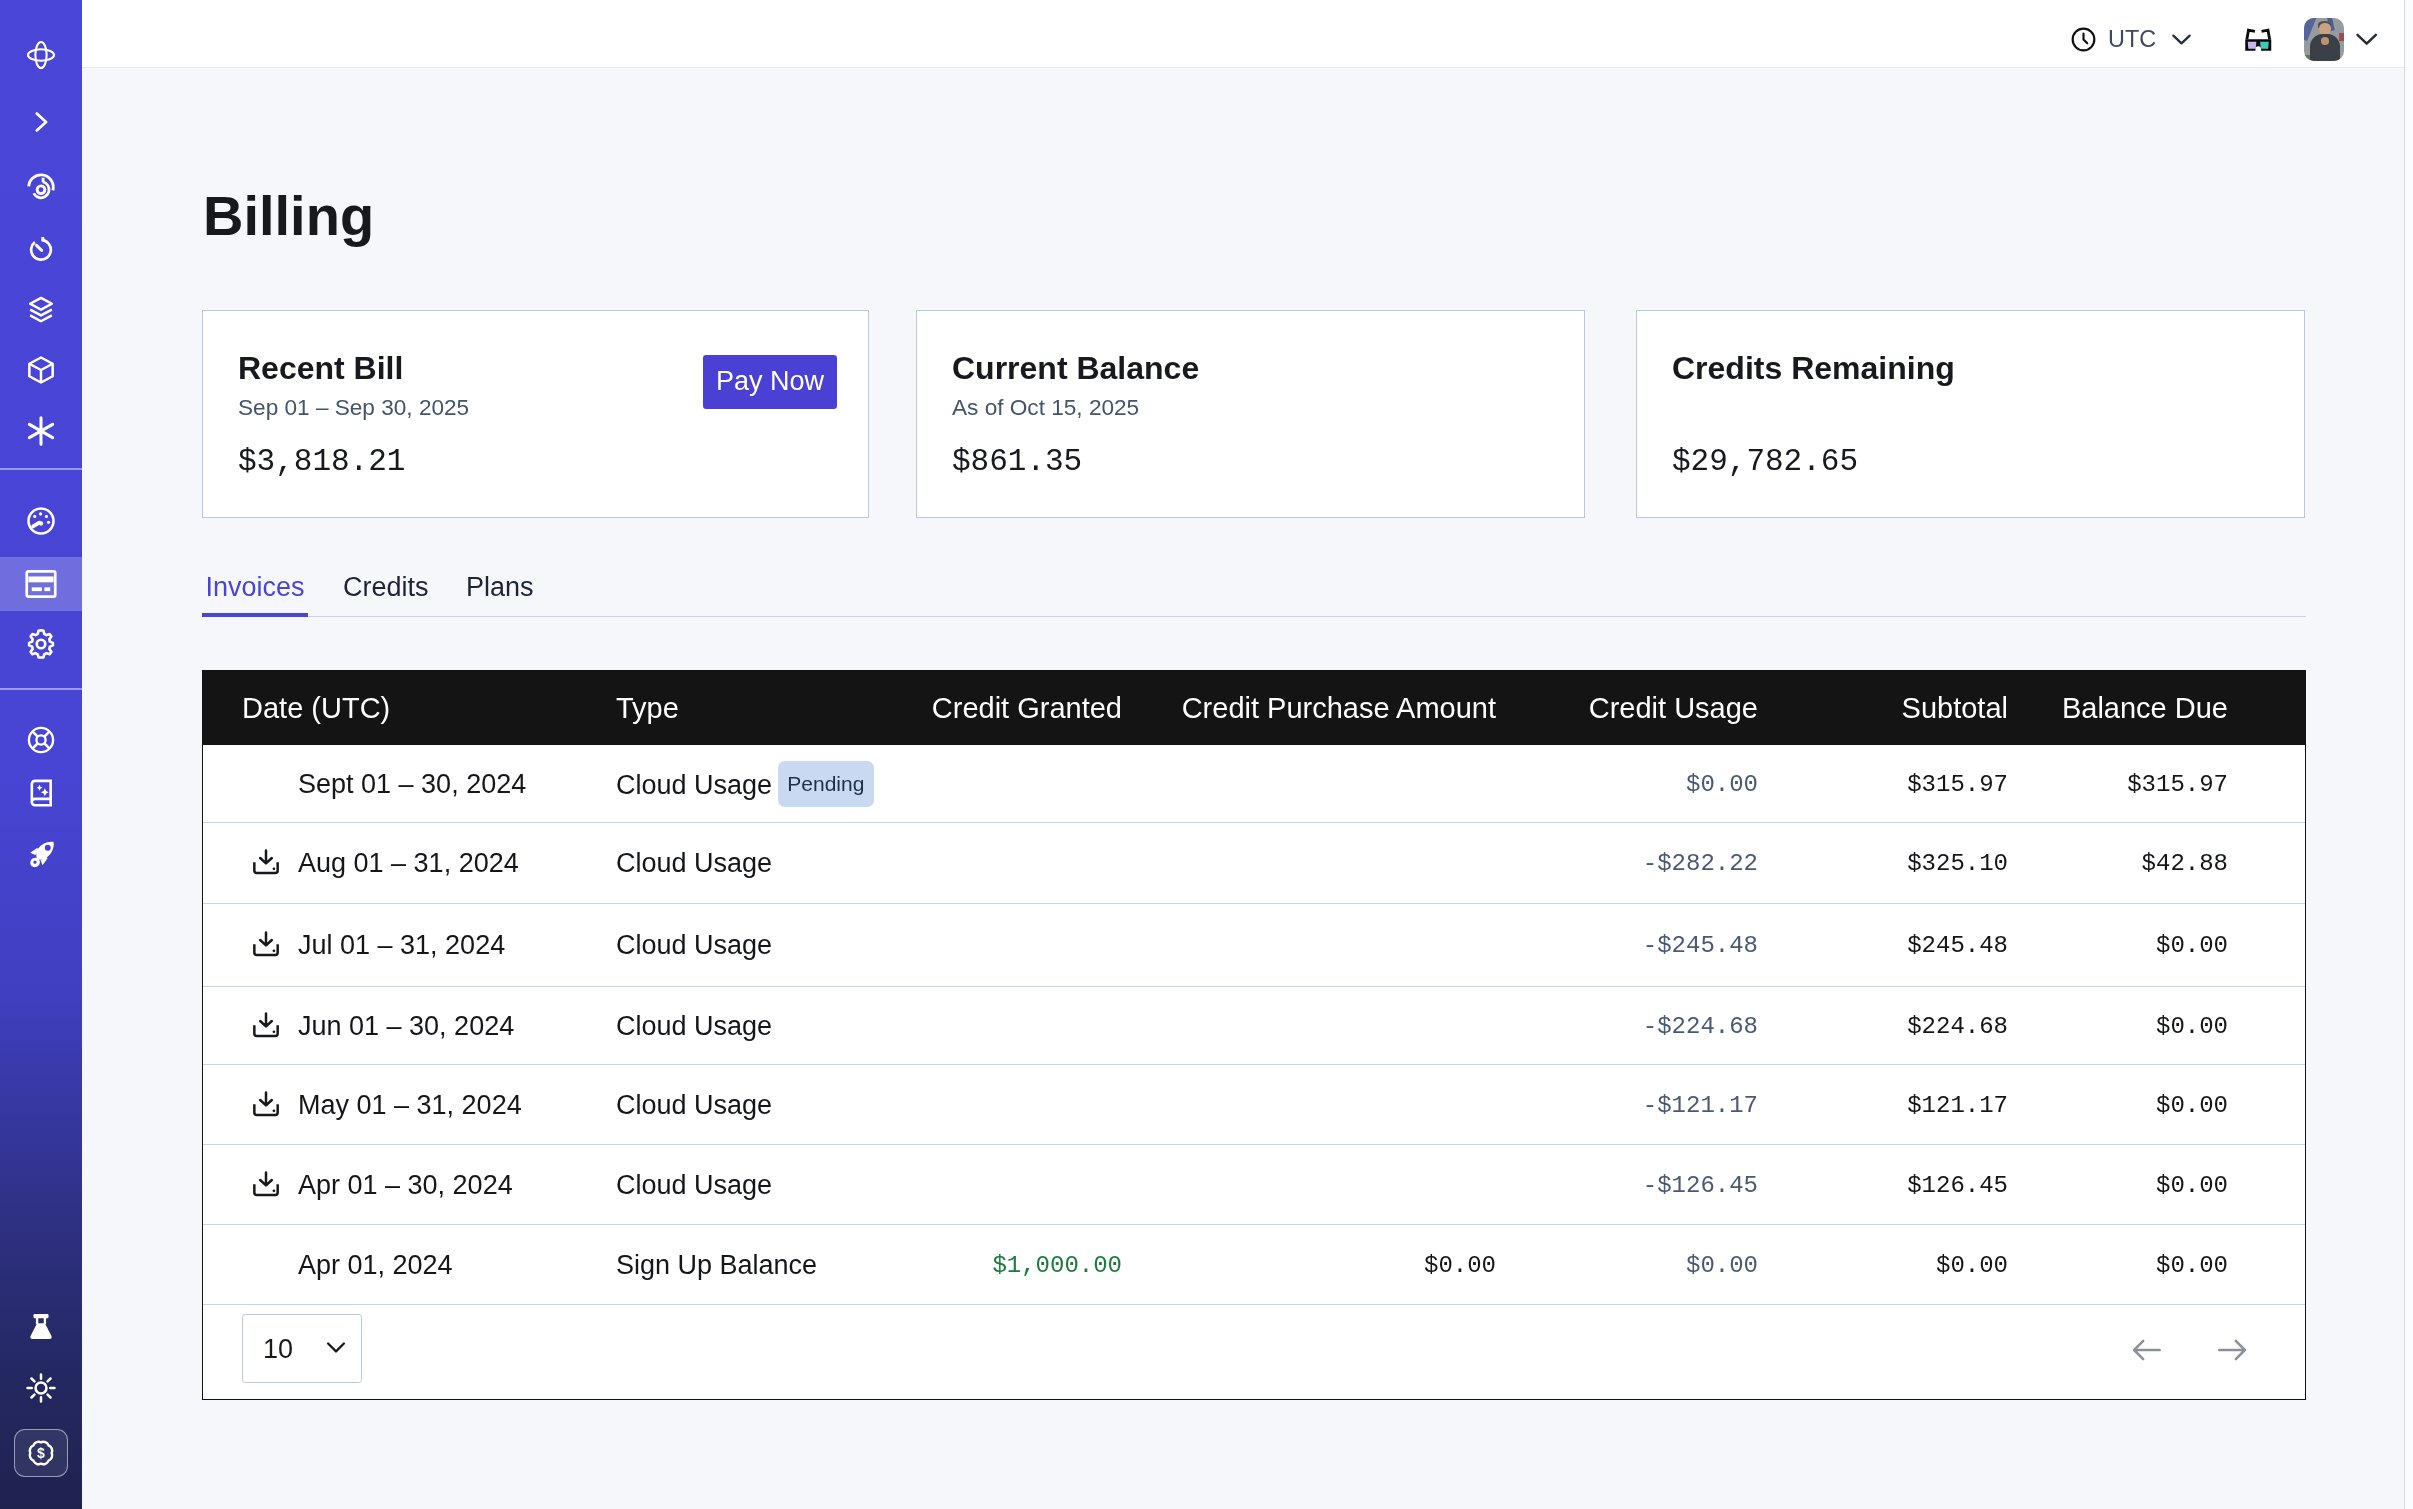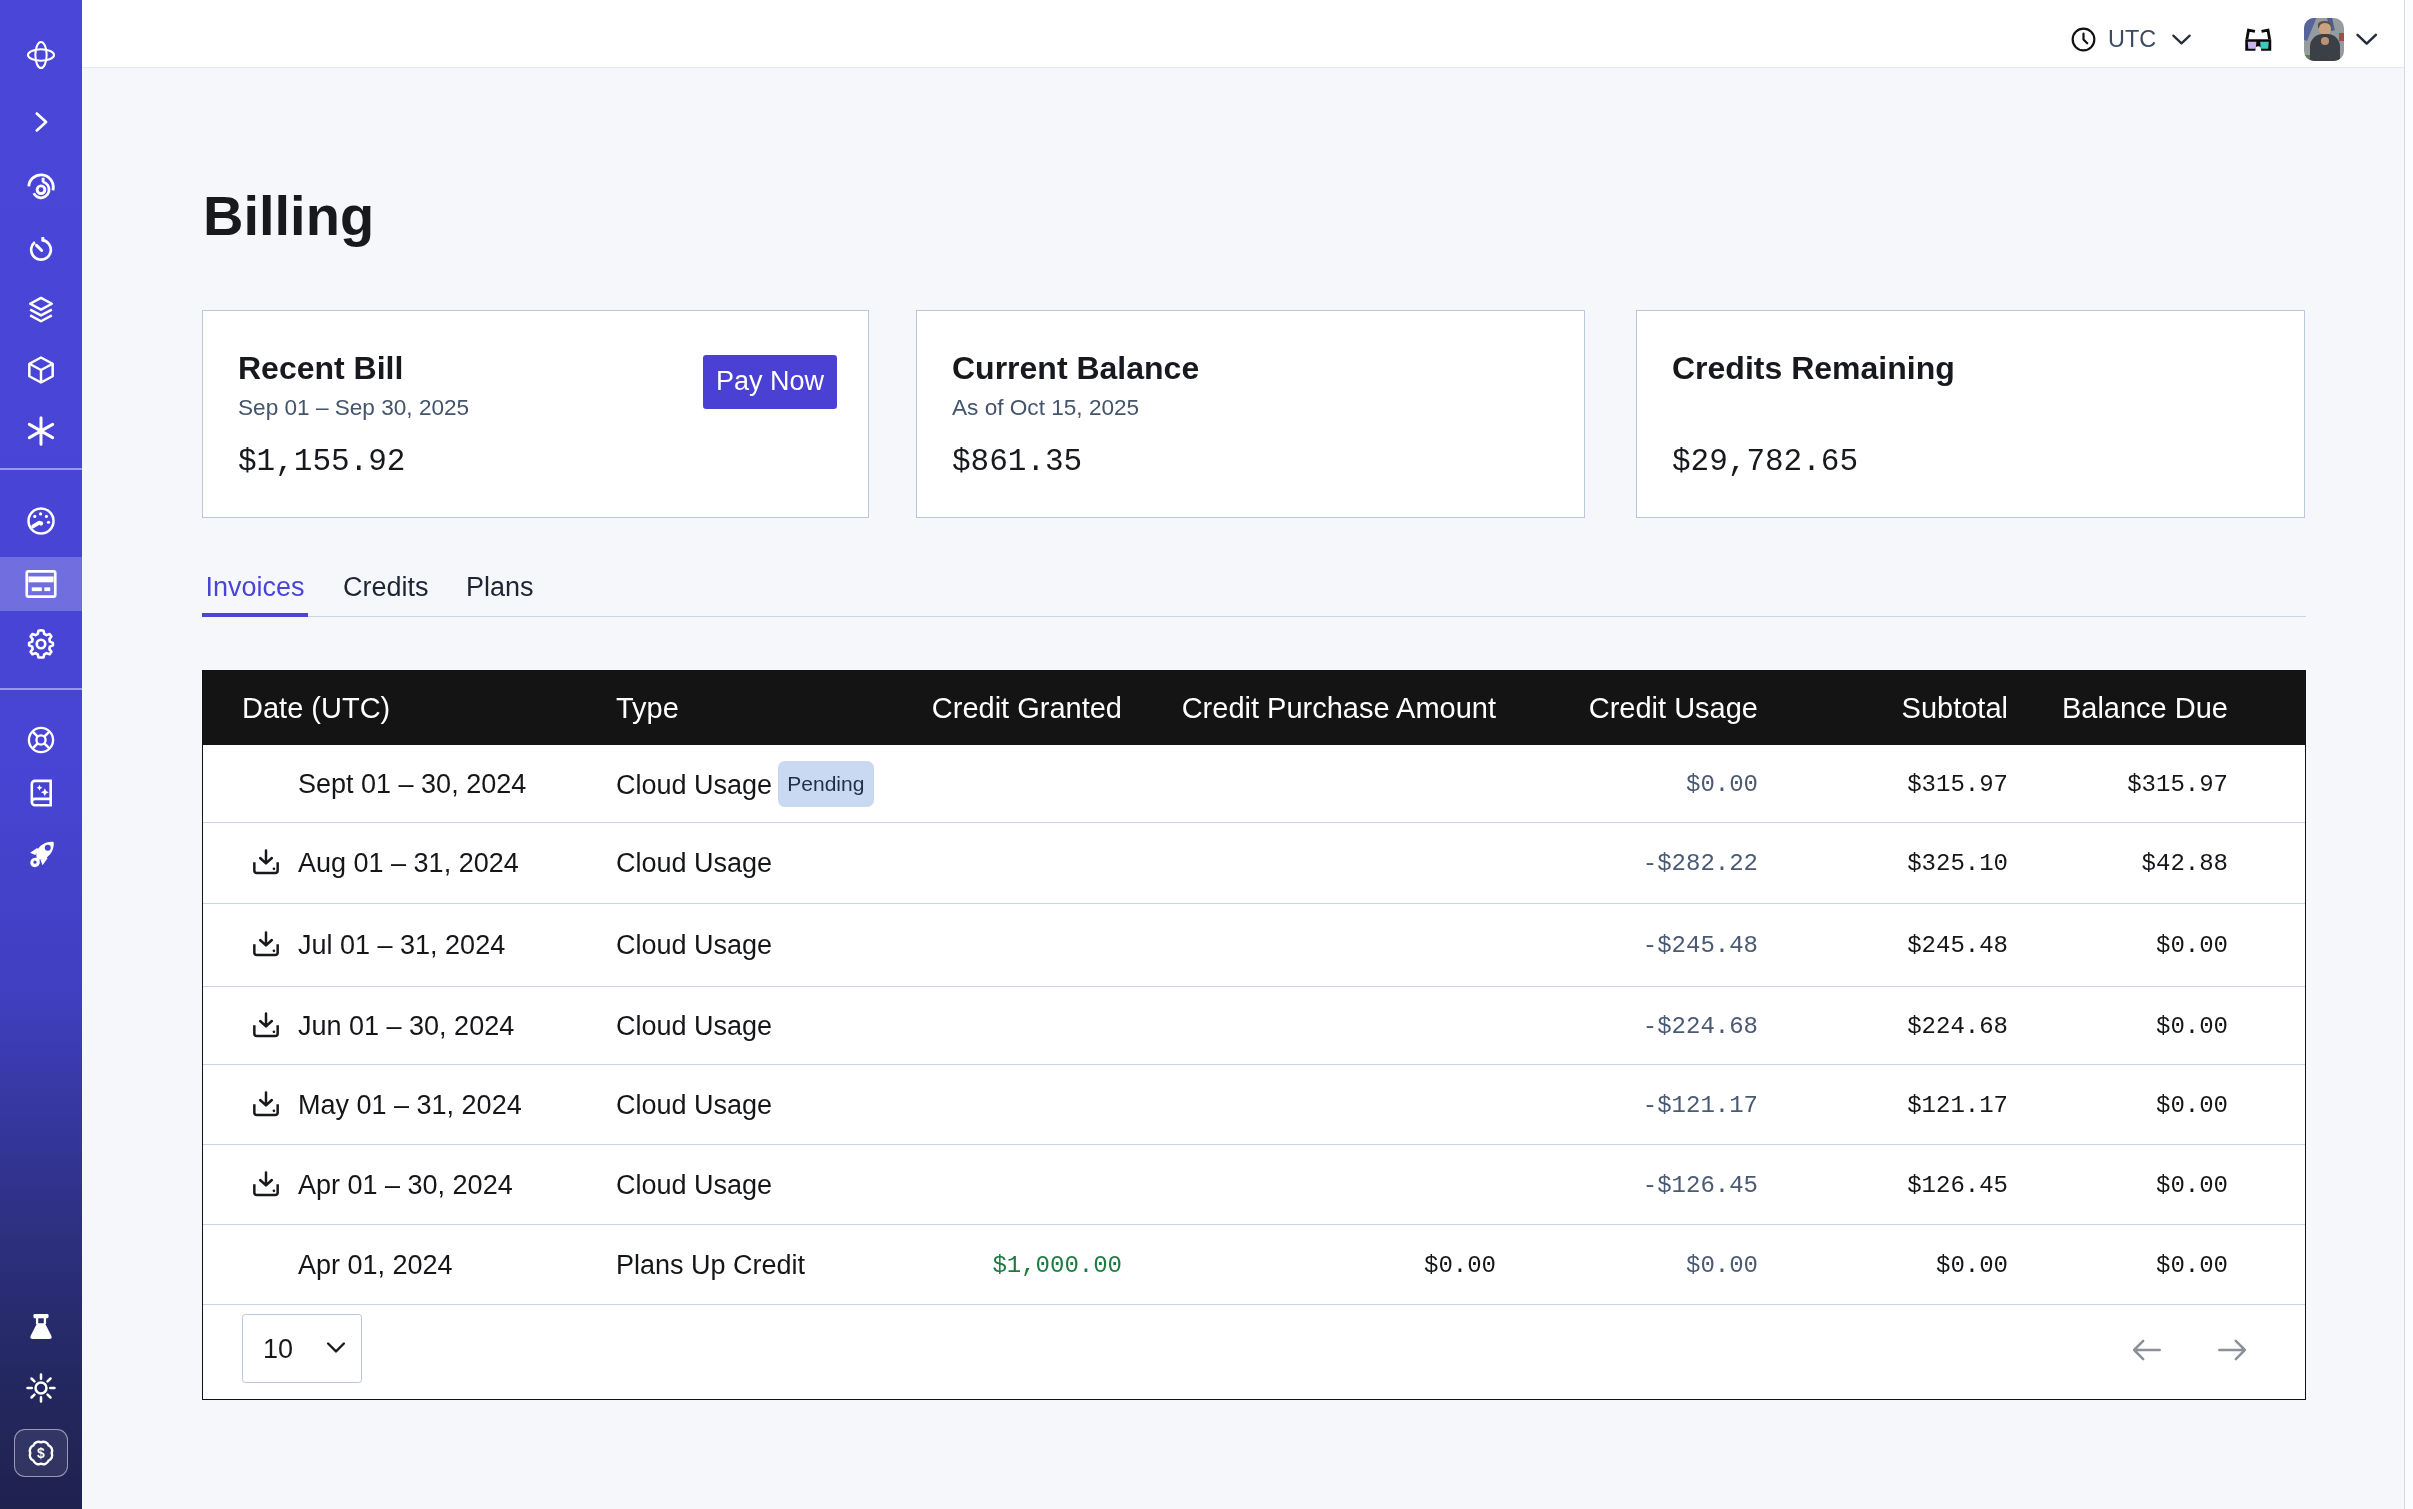--- a/index.html
+++ b/index.html
@@ -142,21 +142,21 @@
     <polyline points="3,3.5 14,14 25,3.5"></polyline>
   </svg>
 </div>
 
 <div id="main">
   <div style="position:absolute; left:121px; top:106px; font-size:56px; font-weight:700; color:#17191c;">Billing</div>
 
   <div class="card" style="left:120px; width:667px;">
     <div class="cardtitle">Recent Bill</div>
     <div class="cardsub">Sep 01 – Sep 30, 2025</div>
-    <div class="cardval">$1,155.92</div>
+    <div class="cardval">$3,818.21</div>
     <div style="position:absolute; left:500px; top:44px; width:134px; height:54px; background:#4a40d4; border-radius:3.3px; color:#fff; font-size:27px; text-align:center; line-height:52px;">Pay Now</div>
   </div>
   <div class="card" style="left:834px; width:669px;">
     <div class="cardtitle">Current Balance</div>
     <div class="cardsub">As of Oct 15, 2025</div>
     <div class="cardval">$861.35</div>
   </div>
   <div class="card" style="left:1554px; width:669px;">
     <div class="cardtitle">Credits Remaining</div>
     <div class="cardval">$29,782.65</div>
@@ -242,21 +242,21 @@
           <circle cx="27.5" cy="24" r="1.6" fill="#17191c" stroke="none"></circle>
         </svg>
       <span class="cell dark" style="left:95px; font-size:27px;">Apr 01 – 30, 2024</span>
       <span class="cell dark" style="left:413px; font-size:27px;">Cloud Usage</span>
       <span class="cell num slate" style="right:547px;">-$126.45</span>
       <span class="cell num dark" style="right:297px;">$126.45</span>
       <span class="cell num dark" style="right:77px;">$0.00</span>
     </div>
     <div class="row" style="height:80px;">
       <span class="cell dark" style="left:95px; font-size:27px;">Apr 01, 2024</span>
-      <span class="cell dark" style="left:413px; font-size:27px;">Plans Up Credit</span>
+      <span class="cell dark" style="left:413px; font-size:27px;">Sign Up Balance</span>
       <span class="cell num green" style="right:1183px;">$1,000.00</span>
       <span class="cell num dark" style="right:809px;">$0.00</span>
       <span class="cell num slate" style="right:547px;">$0.00</span>
       <span class="cell num dark" style="right:297px;">$0.00</span>
       <span class="cell num dark" style="right:77px;">$0.00</span>
     </div>
     <div style="position:relative; height:95px; border-top:1.7px solid #c7d3e6; background:#fff;">
       <div style="position:absolute; left:39px; top:9.2px; width:120px; height:69px; border:1.7px solid #b9c6de; border-radius:3.3px; background:#fff;">
         <span style="position:absolute; left:20px; top:50%; transform:translateY(-50%); font-size:27px; color:#17191c;">10</span>
         <svg style="position:absolute; right:15px; top:26px" width="20" height="13.4" viewBox="0 0 24 16" fill="none" stroke="#17191c" stroke-width="2.8" stroke-linecap="round" stroke-linejoin="round">

